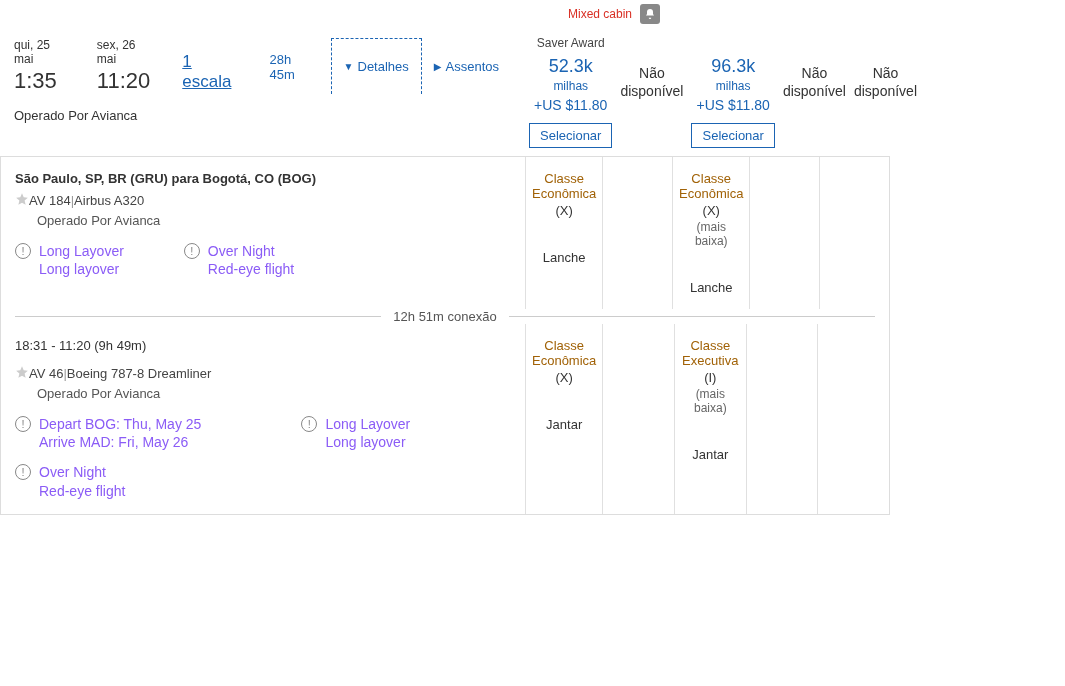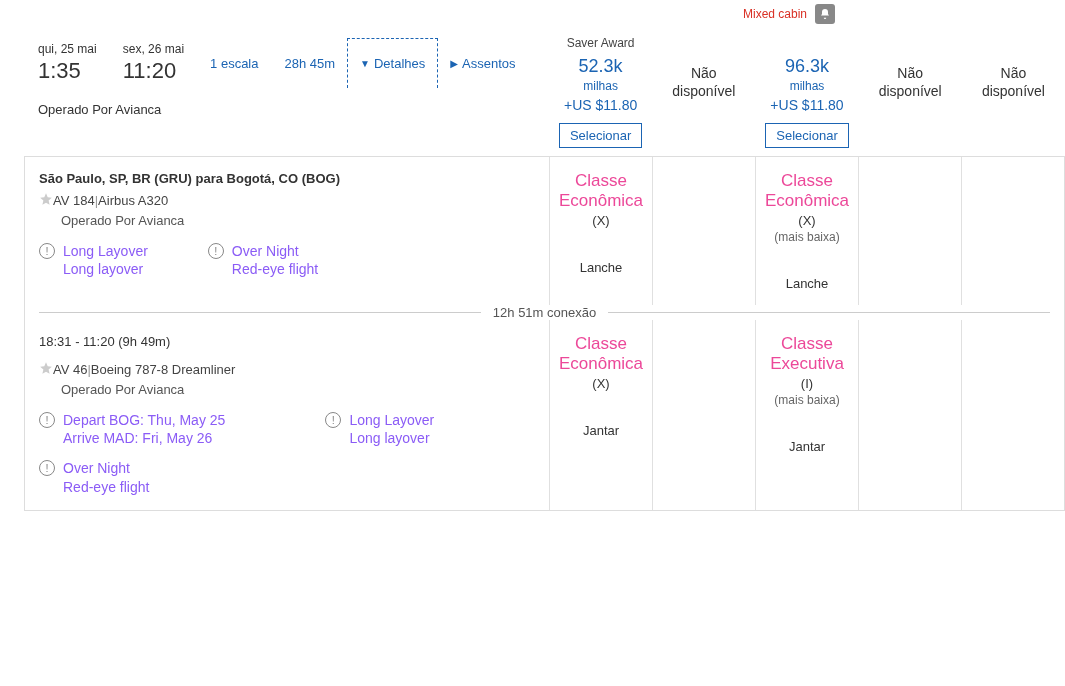--- a/index.html
+++ b/index.html
@@ -1,31 +1,31 @@
 <!DOCTYPE html>
 <html><head>
 <meta charset="utf-8">
 <style>
   * { box-sizing: border-box; margin: 0; padding: 0; }
   body { font-family: -apple-system, BlinkMacSystemFont, "Segoe UI", Arial, sans-serif; font-size: 13px; color: #333; background: #fff; }
   
-  .container { width: 1065px; padding-left: 24px; }
+  .container { width: 890px; }
   
   .mixed-cabin-row { display: flex; justify-content: flex-end; align-items: center; padding: 4px 230px 4px 0; gap: 8px; }
   .mixed-cabin-text { color: #d93025; font-size: 12px; }
   .bell-badge { width: 20px; height: 20px; background: #888; border-radius: 3px; display: flex; align-items: center; justify-content: center; }
   .bell-badge svg { fill: #fff; width: 12px; height: 12px; }
   
   .summary-row { display: flex; border-bottom: none; }
   .summary-left { flex: 0 0 525px; padding: 10px 14px 16px 14px; }
   .summary-times { display: flex; align-items: flex-start; gap: 26px; }
   .time-block { display: flex; flex-direction: column; }
   .time-date { font-size: 12px; color: #333; margin-bottom: 2px; }
   .time-val { font-size: 22px; font-weight: 400; color: #333; }
-  .stops-link { color: #1b64b3; font-size: 13px; padding-top: 14px; cursor: pointer; }
+  .stops-link { color: #1b64b3; font-size: 17px; padding-top: 14px; cursor: pointer; text-decoration: underline; }
   .duration { color: #1b64b3; font-size: 13px; padding-top: 14px; }
   .tabs { display: flex; align-self: stretch; margin-left: 12px; }
   .tab { display: flex; align-items: center; gap: 4px; padding: 0 12px; color: #1b64b3; font-size: 13px; cursor: pointer; }
   .tab.active { border: 1px dashed #1b64b3; border-bottom: none; position: relative; }
   .tab .tri { font-size: 10px; color: #1b64b3; }
   .operated { font-size: 13px; color: #333; margin-top: 14px; }
   
   .fare-area { flex: 1; display: flex; }
   .fare-col { flex: 1; display: flex; flex-direction: column; align-items: center; justify-content: flex-start; padding: 8px 4px; }
   .saver-tag { font-size: 12px; color: #444; margin-bottom: 6px; }
@@ -45,21 +45,21 @@
   .seg-divider { color: #999; }
   .seg-operated { font-size: 13px; color: #555; margin-left: 22px; margin-bottom: 14px; }
   .warn-row { display: flex; gap: 60px; flex-wrap: wrap; margin-top: 4px; margin-left: 0; }
   .warn-block { display: flex; align-items: flex-start; gap: 8px; }
   .warn-icon { width: 16px; height: 16px; border: 1.5px solid #888; border-radius: 50%; display: flex; align-items: center; justify-content: center; font-size: 11px; color: #888; margin-top: 1px; flex-shrink: 0; }
   .warn-text { font-size: 14px; color: #8b5cf6; line-height: 1.3; }
   
   .seg-fare-area { flex: 1; display: flex; }
   .seg-fare-col { flex: 1; border-right: 1px solid #e0e0e0; padding: 14px 6px; text-align: center; }
   .seg-fare-col:last-child { border-right: none; }
-  .class-name { font-size: 17px; color: #ec4899; }
+  .class-name { font-size: 13px; color: #a16207; }
   .class-code { font-size: 13px; color: #333; margin-top: 2px; }
   .class-note { font-size: 12px; color: #666; margin-top: 2px; }
   .meal { font-size: 13px; color: #333; margin-top: 32px; }
   
   .connection-bar { display: flex; align-items: center; padding: 0 14px; }
   .conn-line { flex: 1; height: 1px; background: #ccc; }
   .conn-text { padding: 0 12px; font-size: 13px; color: #555; }
   
   .summary-flex-top { display: flex; align-items: center; min-height: 50px; }
 </style>

